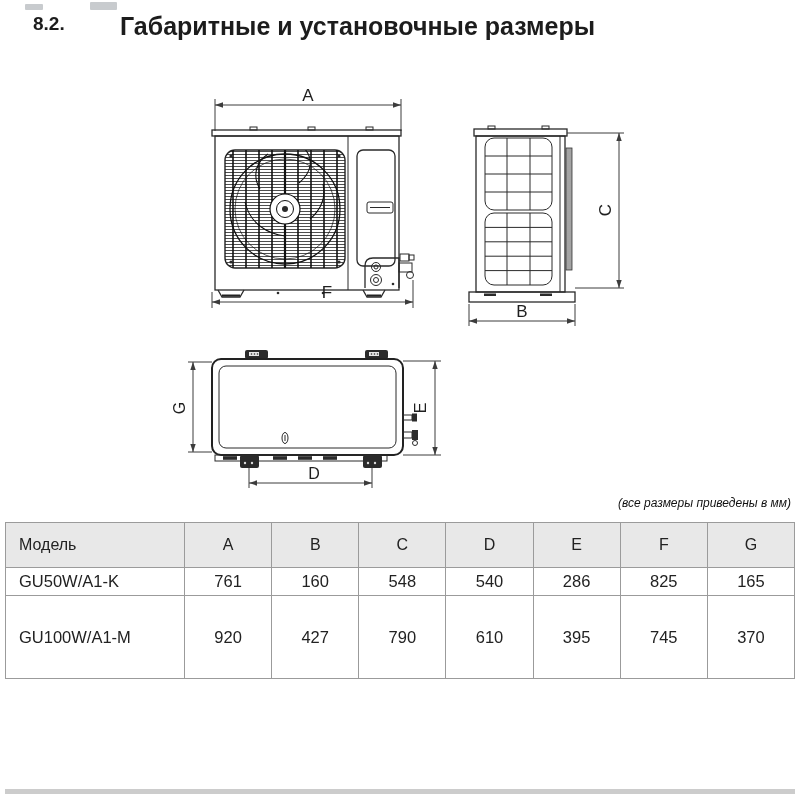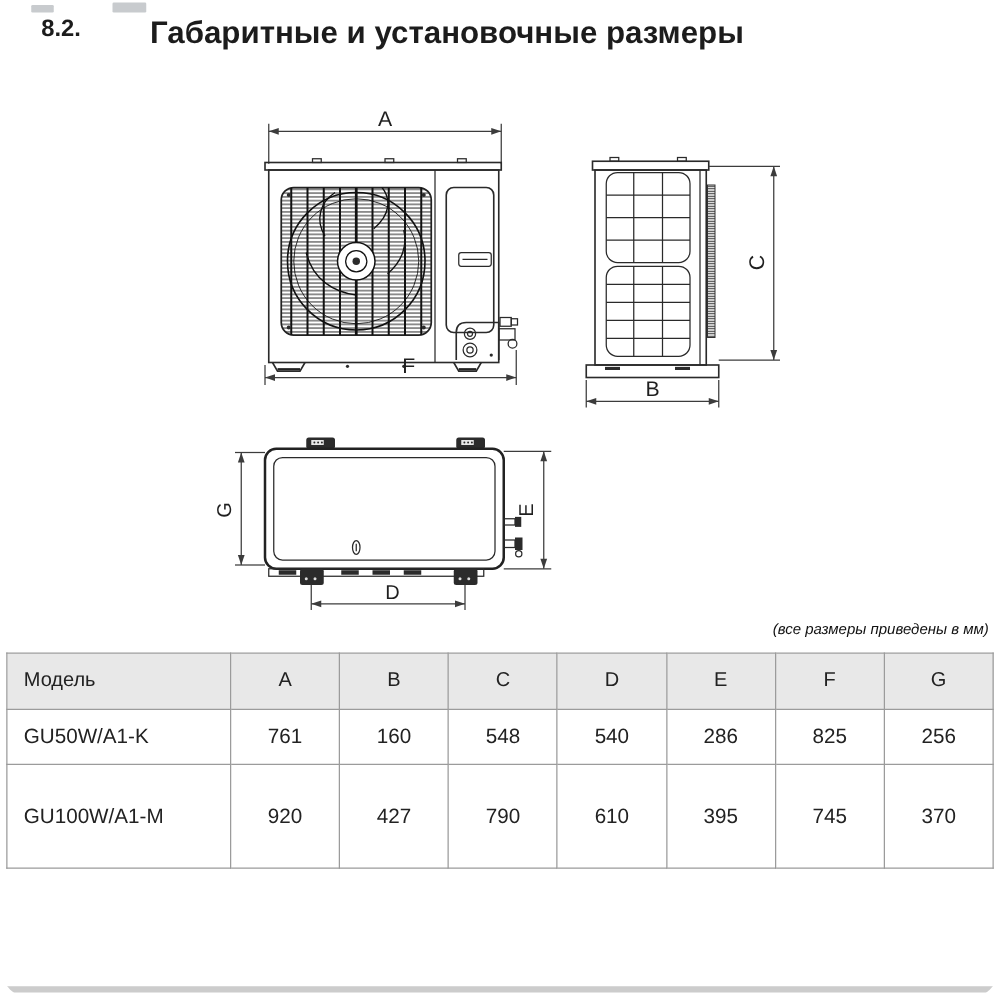--- a/index.html
+++ b/index.html
@@ -1,17 +1,17 @@
 <!DOCTYPE html>
 <html><head>
 <meta charset="utf-8">
 <style>
   html,body{margin:0;padding:0;background:#fff;}
   .page{position:relative;width:800px;height:800px;background:#ffffff;overflow:hidden;
-        font-family:"Liberation Sans",sans-serif;color:#1c1c1c;border-radius:28px;}
+        font-family:"Liberation Sans",sans-serif;color:#1c1c1c;}
   
   .artifact{position:absolute;background:#9aa0a5;opacity:.55;border-radius:1px;}
   
   .sec-num{position:absolute;left:33px;top:13px;font-size:19px;font-weight:bold;}
   .title{position:absolute;left:120px;top:13px;font-size:25px;font-weight:bold;line-height:27px;}
   
   svg{position:absolute;overflow:visible;}
   svg text{font-family:"Liberation Sans",sans-serif;fill:#1f1f1f;font-size:17px;}
   svg text.small{font-size:16px;}
   .ln{stroke:#2a2a2a;stroke-width:1.3;fill:none;}
@@ -19,21 +19,21 @@
   .dim{stroke:#3c3c3c;stroke-width:1;fill:none;}
   .arr{fill:#3c3c3c;stroke:none;}
   .dark{fill:#2b2b2b;stroke:none;}
   
   .note{position:absolute;top:496px;right:9px;font-size:12px;font-style:italic;color:#111;}
   
   table.dims{position:absolute;left:5px;top:522px;width:790px;border-collapse:collapse;table-layout:fixed;}
   table.dims th,table.dims td{border:1px solid #9b9b9b;font-size:16.5px;color:#222;
       text-align:center;vertical-align:middle;padding:0;}
   table.dims thead th{background:#e8e8e8;height:44px;font-weight:normal;font-size:16px;}
-  table.dims tbody tr{height:44px;}
+  table.dims tbody tr{height:28px;}
   table.dims tbody tr:last-child{height:83px;}
   table.dims .model{text-align:left;padding-left:13px;}
   table.dims td.model div{line-height:27px;}
   .bottom-strip{position:absolute;left:5px;right:5px;top:789px;height:5px;background:#cccccc;}
 </style>
 </head>
 <body>
 
 <div class="page">
 
@@ -253,21 +253,21 @@
         <tr>
           <td class="model">
             <div>GU50W/A1-K</div>
           </td>
           <td>761</td>
           <td>160</td>
           <td>548</td>
           <td>540</td>
           <td>286</td>
           <td>825</td>
-          <td>256</td>
+          <td>165</td>
         </tr>
         <tr>
           <td class="model">
             <div>GU100W/A1-M</div>
           </td>
           <td>920</td>
           <td>427</td>
           <td>790</td>
           <td>610</td>
           <td>395</td>

